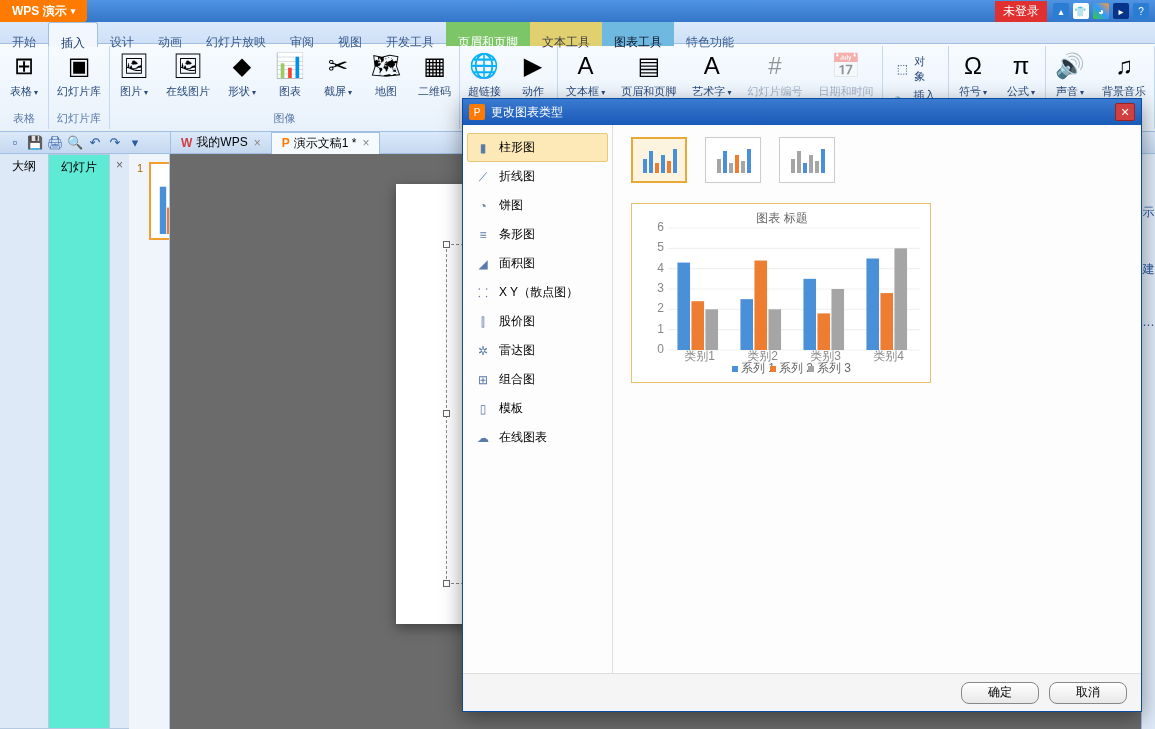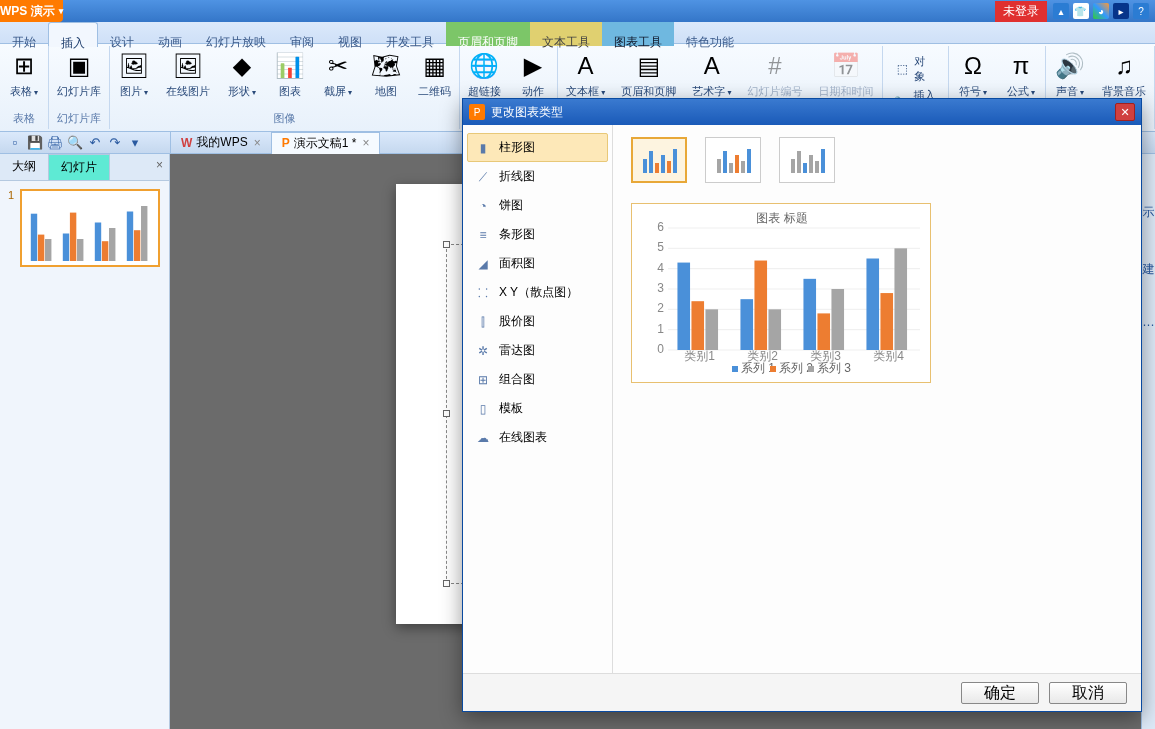--- a/index.html
+++ b/index.html
@@ -1,18 +1,18 @@
 <!DOCTYPE html>
 <html><head>
 <meta charset="utf-8">
 <style>
 *{box-sizing:border-box;margin:0;padding:0;font-family:"Microsoft YaHei",SimSun,sans-serif;font-size:12px;user-select:none}
 body{background:#fff;width:1155px;height:729px;overflow:hidden;position:relative}
 .titlebar{height:22px;background:linear-gradient(#4f93e3,#3476c8);display:flex;align-items:center;color:#fff}
-.app-badge{background:#ff7a00;height:22px;display:flex;align-items:center;padding:0 0;font-weight:bold;border-radius:0 0 4px 0}
+.app-badge{background:#ff7a00;height:22px;display:flex;align-items:center;padding:0 12px;font-weight:bold;border-radius:0 0 4px 0}
 .app-badge::after{content:"▾";margin-left:4px;font-size:9px}
 .login-badge{margin-left:auto;background:#e03030;padding:2px 8px}
 .title-icons{display:flex;gap:4px;padding:0 6px}
 .title-icons span{width:16px;height:16px;display:inline-flex;align-items:center;justify-content:center;border-radius:2px;font-size:10px}
 .ti1{background:#2b7cd3}.ti2{background:#fff;color:#2b7cd3}.ti3{background:linear-gradient(45deg,#3c3,#39f,#f93)}.ti4{background:#06348a}.ti5{background:#2b7cd3}
 .tabbar{height:22px;background:linear-gradient(#dbe9fb,#cfe0f7);display:flex;border-bottom:1px solid #9fbfe3}
 .tab{padding:12px 12px;color:#3a5a8a;cursor:pointer}
 .tab.active{background:#f2f7fe;border:1px solid #9fbfe3;border-bottom:none;border-radius:3px 3px 0 0;color:#1a3a6a}
 .tab.tool1{background:#7cc668;color:#fff}.tab.tool2{background:#e0d070;color:#404040}.tab.tool3{background:#6fb8e0;color:#0f172a}
 .ribbon{height:88px;background:linear-gradient(#f7fbff,#e8f1fb);border-bottom:1px solid #9fbfe3;display:flex;padding:2px 0}
@@ -25,21 +25,21 @@
 .rrow{display:flex}
 .rsm{display:flex;align-items:center;padding:2px 6px;font-size:11px;color:#2a4a7a;cursor:pointer}
 .rsm .si{width:16px;height:16px;margin-right:4px;display:inline-flex;align-items:center;justify-content:center}
 .qat{height:22px;background:linear-gradient(#dbe9fb,#c5d8ef);display:flex;align-items:center;border-bottom:1px solid #9fbfe3}
 .qat-icons{display:flex;gap:2px;padding:0 6px}
 .qat-icons span{width:18px;height:18px;display:inline-flex;align-items:center;justify-content:center;color:#2a5aa0;cursor:pointer;font-size:13px}
 .doctab{display:flex;align-items:center;padding:0 10px;height:22px;border-left:1px solid #9fbfe3;cursor:pointer}
 .doctab.active{background:#f5faff;border:1px solid #9fbfe3;border-bottom:none}
 .doctab .x{margin-left:6px;color:#888}
 .workspace{display:flex;height:575px}
-.leftpane{width:170px;background:#f0f5fc;border-right:1px solid #b5c9e0;display:flex;flex-direction:column}
+.leftpane{width:170px;background:#f0f5fc;border-right:1px solid #b5c9e0;display:flex;}
 .lp-tabs{display:flex;border-bottom:1px solid #b5c9e0;background:#dde9f7}
 .lp-tab{padding:4px 12px;cursor:pointer}
 .lp-tab.active{background:#5eead4;border:1px solid #b5c9e0;border-bottom:none}
 .lp-close{margin-left:auto;padding:4px 6px;color:#666;cursor:pointer}
 .thumbs{flex:1;overflow:auto;padding:8px}
 .thumb-wrap{display:flex;gap:6px}
 .thumb-num{color:#aa6600;font-size:11px}
 .thumb{width:140px;height:78px;border:2px solid #f0a030;background:#fff;position:relative}
 .slidearea{flex:1;background:#6b6b6b;display:flex;justify-content:center;align-items:flex-start;padding:30px 0;overflow:hidden;position:relative}
 .slide{width:520px;height:440px;background:#fff;box-shadow:0 4px 12px rgba(0,0,0,.4);position:relative}
@@ -56,21 +56,21 @@
 .cat{display:flex;align-items:center;padding:6px 8px;cursor:pointer;border-radius:2px;margin:0px 0}
 .cat.active{background:#fde8b8;border:1px solid #e8c878;padding:5px 7px}
 .cat .ci{width:16px;height:14px;margin-right:8px;display:inline-flex;align-items:center;justify-content:center;color:#5a7aaa}
 .dlg-right{flex:1;padding:12px 18px}
 .sublist{display:flex;gap:18px;margin-bottom:20px}
 .sub{width:56px;height:46px;border:1px solid #ccc;background:#fff;display:flex;align-items:center;justify-content:center;cursor:pointer}
 .sub.active{border:2px solid #e8a838;background:#fdf4e0}
 .subtitle{font-size:18px;font-weight:bold;color:#222;margin-bottom:10px}
 .preview{width:300px;height:180px;border:1px solid #e8c070;background:#fff;position:relative;padding:8px}
 .dlg-foot{height:38px;border-top:1px solid #ddd;display:flex;align-items:center;justify-content:flex-end;gap:10px;padding:0 14px;background:#f5f5f5}
-.btn{width:78px;height:22px;border:1px solid #888;background:linear-gradient(#fff,#e8e8e8);border-radius:2px;cursor:pointer;font-size:16px}
+.btn{width:78px;height:22px;border:1px solid #888;background:linear-gradient(#fff,#e8e8e8);border-radius:8px;cursor:pointer;font-size:12px}
 svg{display:block}
 </style>
 </head>
 <body>
 
 <div class="titlebar">
   <div class="app-badge">
       <span>WPS 演示</span>
     </div>
   <div class="login-badge">未登录</div>

